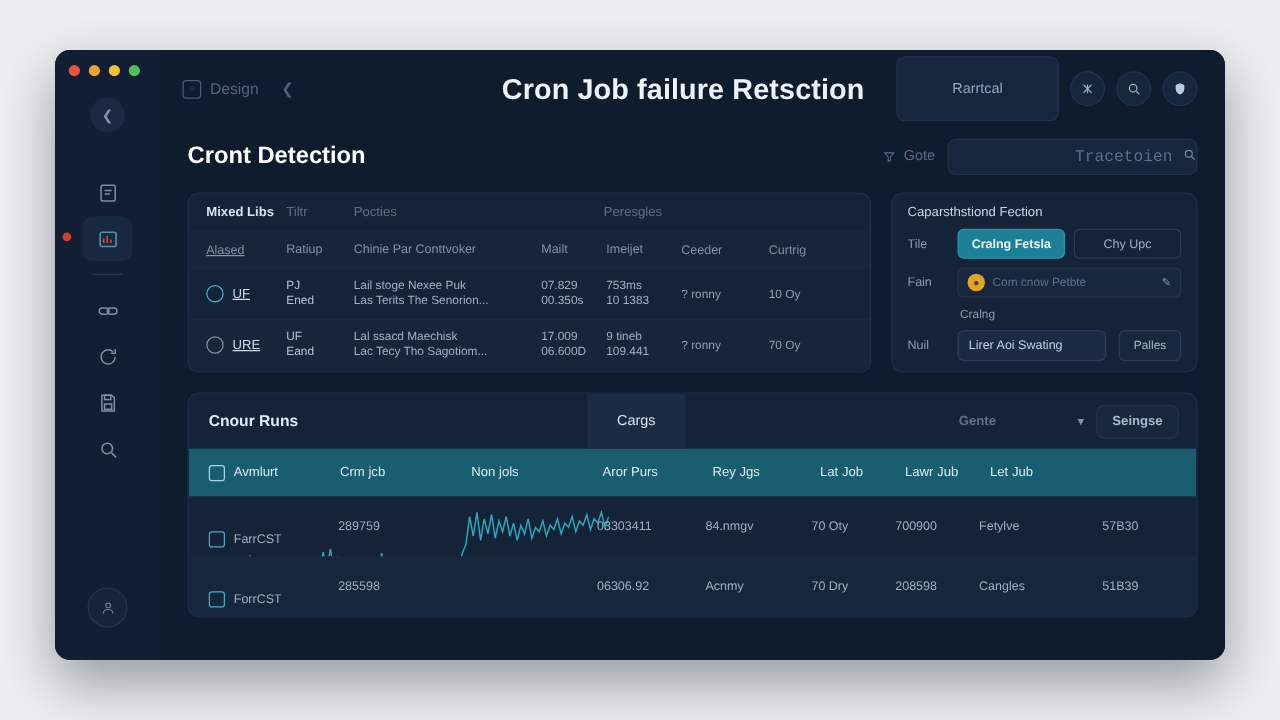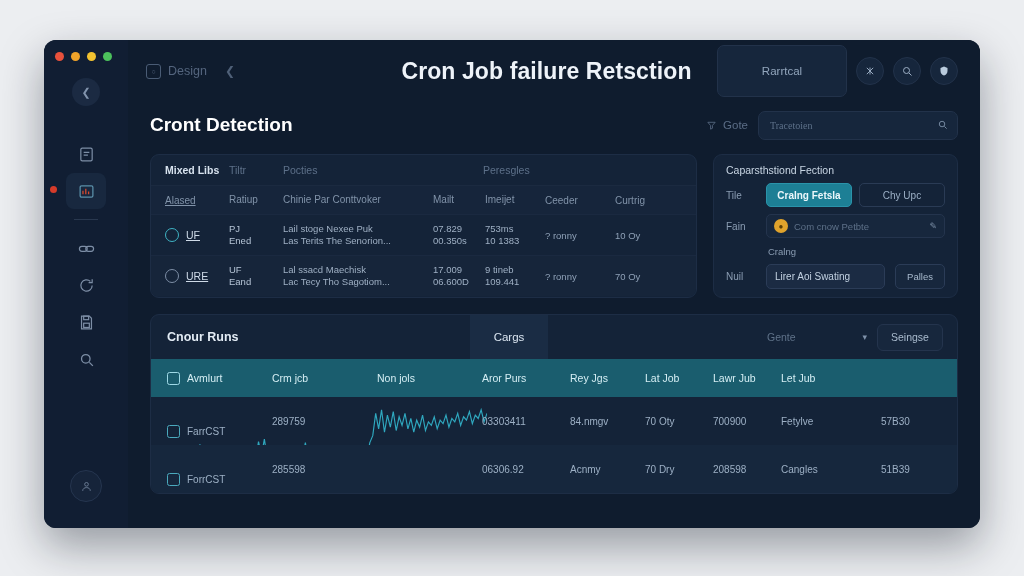--- a/index.html
+++ b/index.html
@@ -55,22 +55,22 @@
            color:#9db0c6;display:flex;align-items:center;justify-content:center;}
   .circbtn svg{width:12px;height:12px;}
 
   
   .pagehead{display:flex;align-items:center;padding:0 22px 0 22px;height:46px;}
   .pagetitle{color:#ffffff;font-size:19px;font-weight:700;}
   .headright{margin-left:auto;display:flex;align-items:center;gap:10px;}
   .gote{display:flex;align-items:center;gap:6px;color:#5b6d86;font-size:11.5px;}
   .searchbox{width:180px;height:27px;border-radius:7px;background:#16263c;border:1px solid #22324a;
              display:flex;align-items:center;padding:0 9px;gap:6px;}
-  .searchbox input{flex:1;background:transparent;border:0;outline:0;color:#8b9eb5;font-size:10px;
-                   font-family:Liberation Serif, serif;}
+  .searchbox input{flex:1;background:transparent;border:0;outline:0;color:#8b9eb5;font-size:13px;
+                   font-family:Liberation Mono, monospace;text-align:right;}
   .searchbox input::placeholder{color:#5d7089;}
   .searchbox .mag{margin-left:auto;color:#7c8fa7;}
 
   
   .cards{display:flex;gap:16px;padding:6px 22px 0 22px;}
   .card{background:#142338;border:1px solid #1d2d45;border-radius:9px;overflow:hidden;}
   .card-left{flex:1;height:142px;}
   .card-right{width:243px;flex:0 0 243px;height:142px;}
 
   
@@ -109,21 +109,21 @@
           display:flex;align-items:center;padding:0 8px;color:#c3d2e2;font-size:10px;}
   .rc-btn{width:48px;height:23px;border-radius:5px;border:1px solid #2b3c57;background:#17273d;
           display:flex;align-items:center;justify-content:center;color:#a8bacd;font-size:9.5px;}
 
   
   .panel{margin:16px 22px 0 22px;background:#142338;border:1px solid #1d2d45;border-radius:9px;overflow:hidden;}
   .panel-top{height:44px;display:flex;align-items:center;position:relative;}
   .panel-title{color:#e3ecf5;font-size:12.5px;font-weight:700;padding-left:16px;}
   .tab{position:absolute;left:319px;top:0;width:78px;height:44px;background:#1a2c44;
        display:flex;align-items:center;justify-content:center;color:#dbe6f1;font-size:11.5px;}
-  .panel-right{margin-left:auto;display:flex;align-items:center;gap:10px;padding-right:14px;}
+  .panel-right{margin-left:auto;display:flex;align-items:center;gap:10px;padding-right:14px;font-weight:bold;}
   .select{width:100px;height:24px;border-radius:6px;display:flex;align-items:center;
           color:#5f7289;font-size:10.5px;gap:6px;}
   .select .cv{margin-left:auto;color:#7e91a9;font-size:9px;}
   .sbtn{width:64px;height:25px;border-radius:6px;background:#17273d;border:1px solid #24344d;
         display:flex;align-items:center;justify-content:center;color:#a9bbce;font-size:10.5px;}
 
   .thead{height:38px;background:#1a5d6e;display:flex;align-items:center;padding:0 16px;}
   .thead div{color:#d5eef4;font-size:10.5px;}
   .chk{width:11px;height:11px;border-radius:2.5px;border:1.5px solid #9fd9e6;margin-right:7px;flex:0 0 11px;}
 
@@ -131,21 +131,21 @@
   .trow{height:48px;display:flex;align-items:center;padding:0 16px;position:relative;z-index:2;}
   .trow.alt{background:#16273d;}
   .trow div{font-size:10px;color:#9db0c5;}
   .cell-name{display:flex;align-items:center;color:#d8e4f0;font-size:10.5px;margin-top:20px;}
   .cell-name .chk{border-color:#4aa9bd;}
 
   .k0{width:105px;display:flex;align-items:center;}
   .k1{width:105px;}
   .k2{width:105px;}
   .k3{width:88px;}
-  .k4{width:75px;}
+  .k4{width:86px;}
   .k5{width:68px;}
   .k6{width:68px;}
   .k7{width:100px;}
   .k8{width:60px;text-align:left;}
 
   .spark{position:absolute;left:46px;top:6px;width:290px;height:86px;z-index:1;pointer-events:none;}
 </style>
 </head>
 <body>
 

